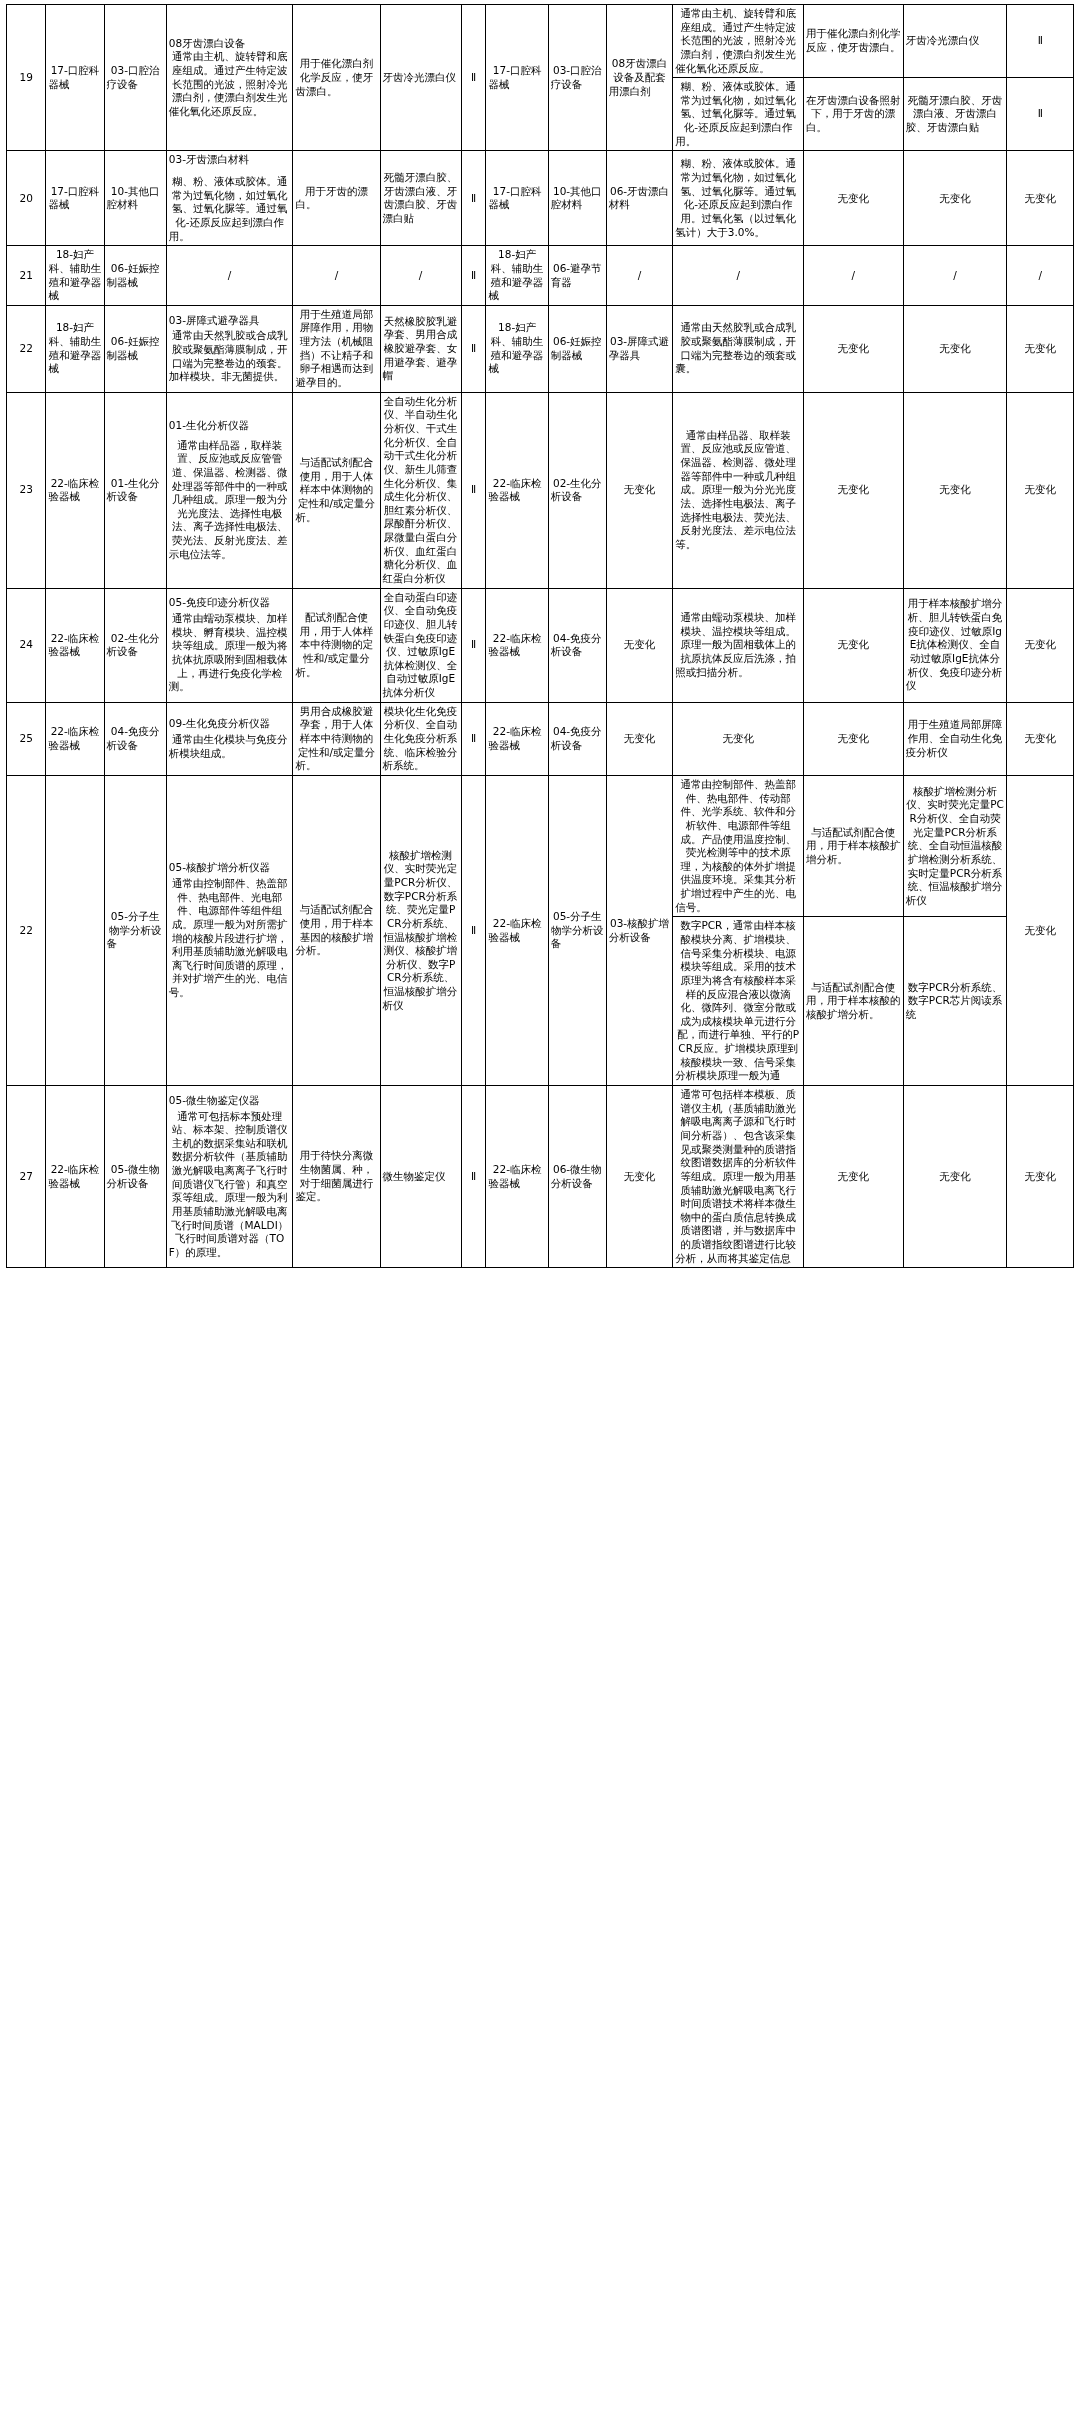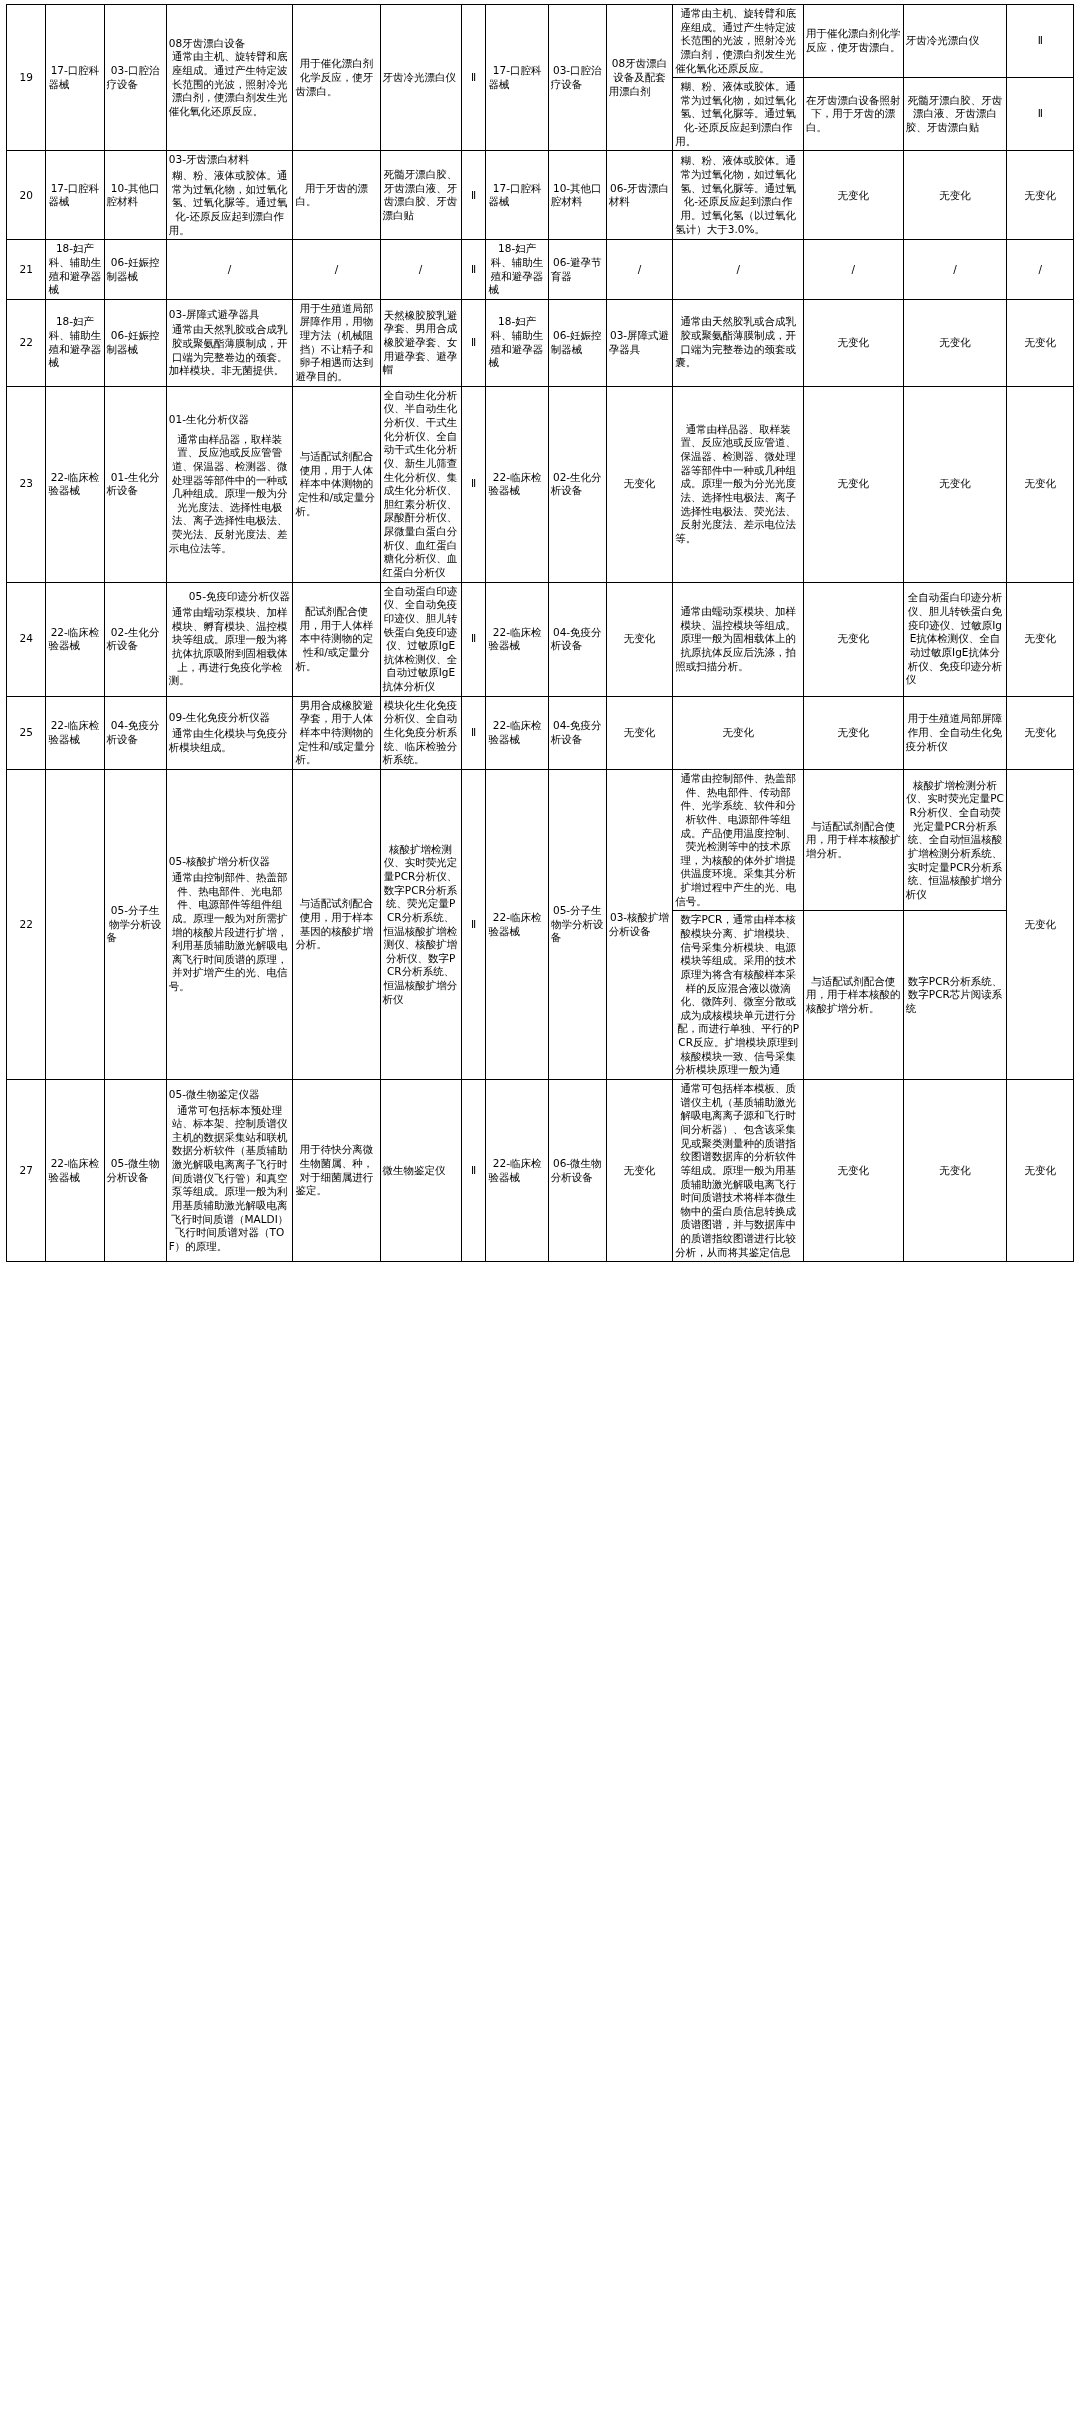--- a/index.html
+++ b/index.html
@@ -105,21 +105,21 @@
         <td class="txt">在牙齿漂白设备照射下，用于牙齿的漂白。</td>
         <td class="txt">死髓牙漂白胶、牙齿漂白液、牙齿漂白胶、牙齿漂白贴</td>
         <td class="eq">Ⅱ</td>
       </tr>
 
       <tr>
         <td class="num">20</td>
         <td class="txt">17-口腔科器械</td>
         <td class="txt">10-其他口腔材料</td>
         <td class="txt">
-          <div style="margin-bottom:2px;">03-牙齿漂白材料</div>
+          <div style="margin-bottom:8px;">03-牙齿漂白材料</div>
           <div>糊、粉、液体或胶体。通常为过氧化物，如过氧化氢、过氧化脲等。通过氧化-还原反应起到漂白作用。</div>
         </td>
         <td class="txt">用于牙齿的漂白。</td>
         <td class="txt">死髓牙漂白胶、牙齿漂白液、牙齿漂白胶、牙齿漂白贴</td>
         <td class="eq">Ⅱ</td>
         <td class="txt">17-口腔科器械</td>
         <td class="txt">10-其他口腔材料</td>
         <td class="txt">06-牙齿漂白材料</td>
         <td class="txt">糊、粉、液体或胶体。通常为过氧化物，如过氧化氢、过氧化脲等。通过氧化-还原反应起到漂白作用。过氧化氢（以过氧化氢计）大于3.0%。</td>
         <td class="ctr">无变化</td>
@@ -182,32 +182,32 @@
         <td class="ctr">无变化</td>
         <td class="ctr">无变化</td>
         <td class="ctr">无变化</td>
       </tr>
 
       <tr>
         <td class="num">24</td>
         <td class="txt">22-临床检验器械</td>
         <td class="txt">02-生化分析设备</td>
         <td class="txt">
-          <div style="margin-bottom:2px;margin-left:20px;">05-免疫印迹分析仪器</div>
+          <div style="margin-bottom:2px;">05-免疫印迹分析仪器</div>
           <div>通常由蠕动泵模块、加样模块、孵育模块、温控模块等组成。原理一般为将抗体抗原吸附到固相载体上，再进行免疫化学检测。</div>
         </td>
         <td class="txt">配试剂配合使用，用于人体样本中待测物的定性和/或定量分析。</td>
         <td class="txt">全自动蛋白印迹仪、全自动免疫印迹仪、胆儿转铁蛋白免疫印迹仪、过敏原IgE抗体检测仪、全自动过敏原IgE抗体分析仪</td>
         <td class="eq">Ⅱ</td>
         <td class="txt">22-临床检验器械</td>
         <td class="txt">04-免疫分析设备</td>
         <td class="ctr">无变化</td>
         <td class="txt">通常由蠕动泵模块、加样模块、温控模块等组成。原理一般为固相载体上的抗原抗体反应后洗涤，拍照或扫描分析。</td>
         <td class="ctr">无变化</td>
-        <td class="txt">全自动蛋白印迹分析仪、胆儿转铁蛋白免疫印迹仪、过敏原IgE抗体检测仪、全自动过敏原IgE抗体分析仪、免疫印迹分析仪</td>
+        <td class="txt">用于样本核酸扩增分析、胆儿转铁蛋白免疫印迹仪、过敏原IgE抗体检测仪、全自动过敏原IgE抗体分析仪、免疫印迹分析仪</td>
         <td class="ctr">无变化</td>
       </tr>
 
       <tr>
         <td class="num">25</td>
         <td class="txt">22-临床检验器械</td>
         <td class="txt">04-免疫分析设备</td>
         <td class="txt">
           <div style="margin-bottom:2px;">09-生化免疫分析仪器</div>
           <div>通常由生化模块与免疫分析模块组成。</div>

